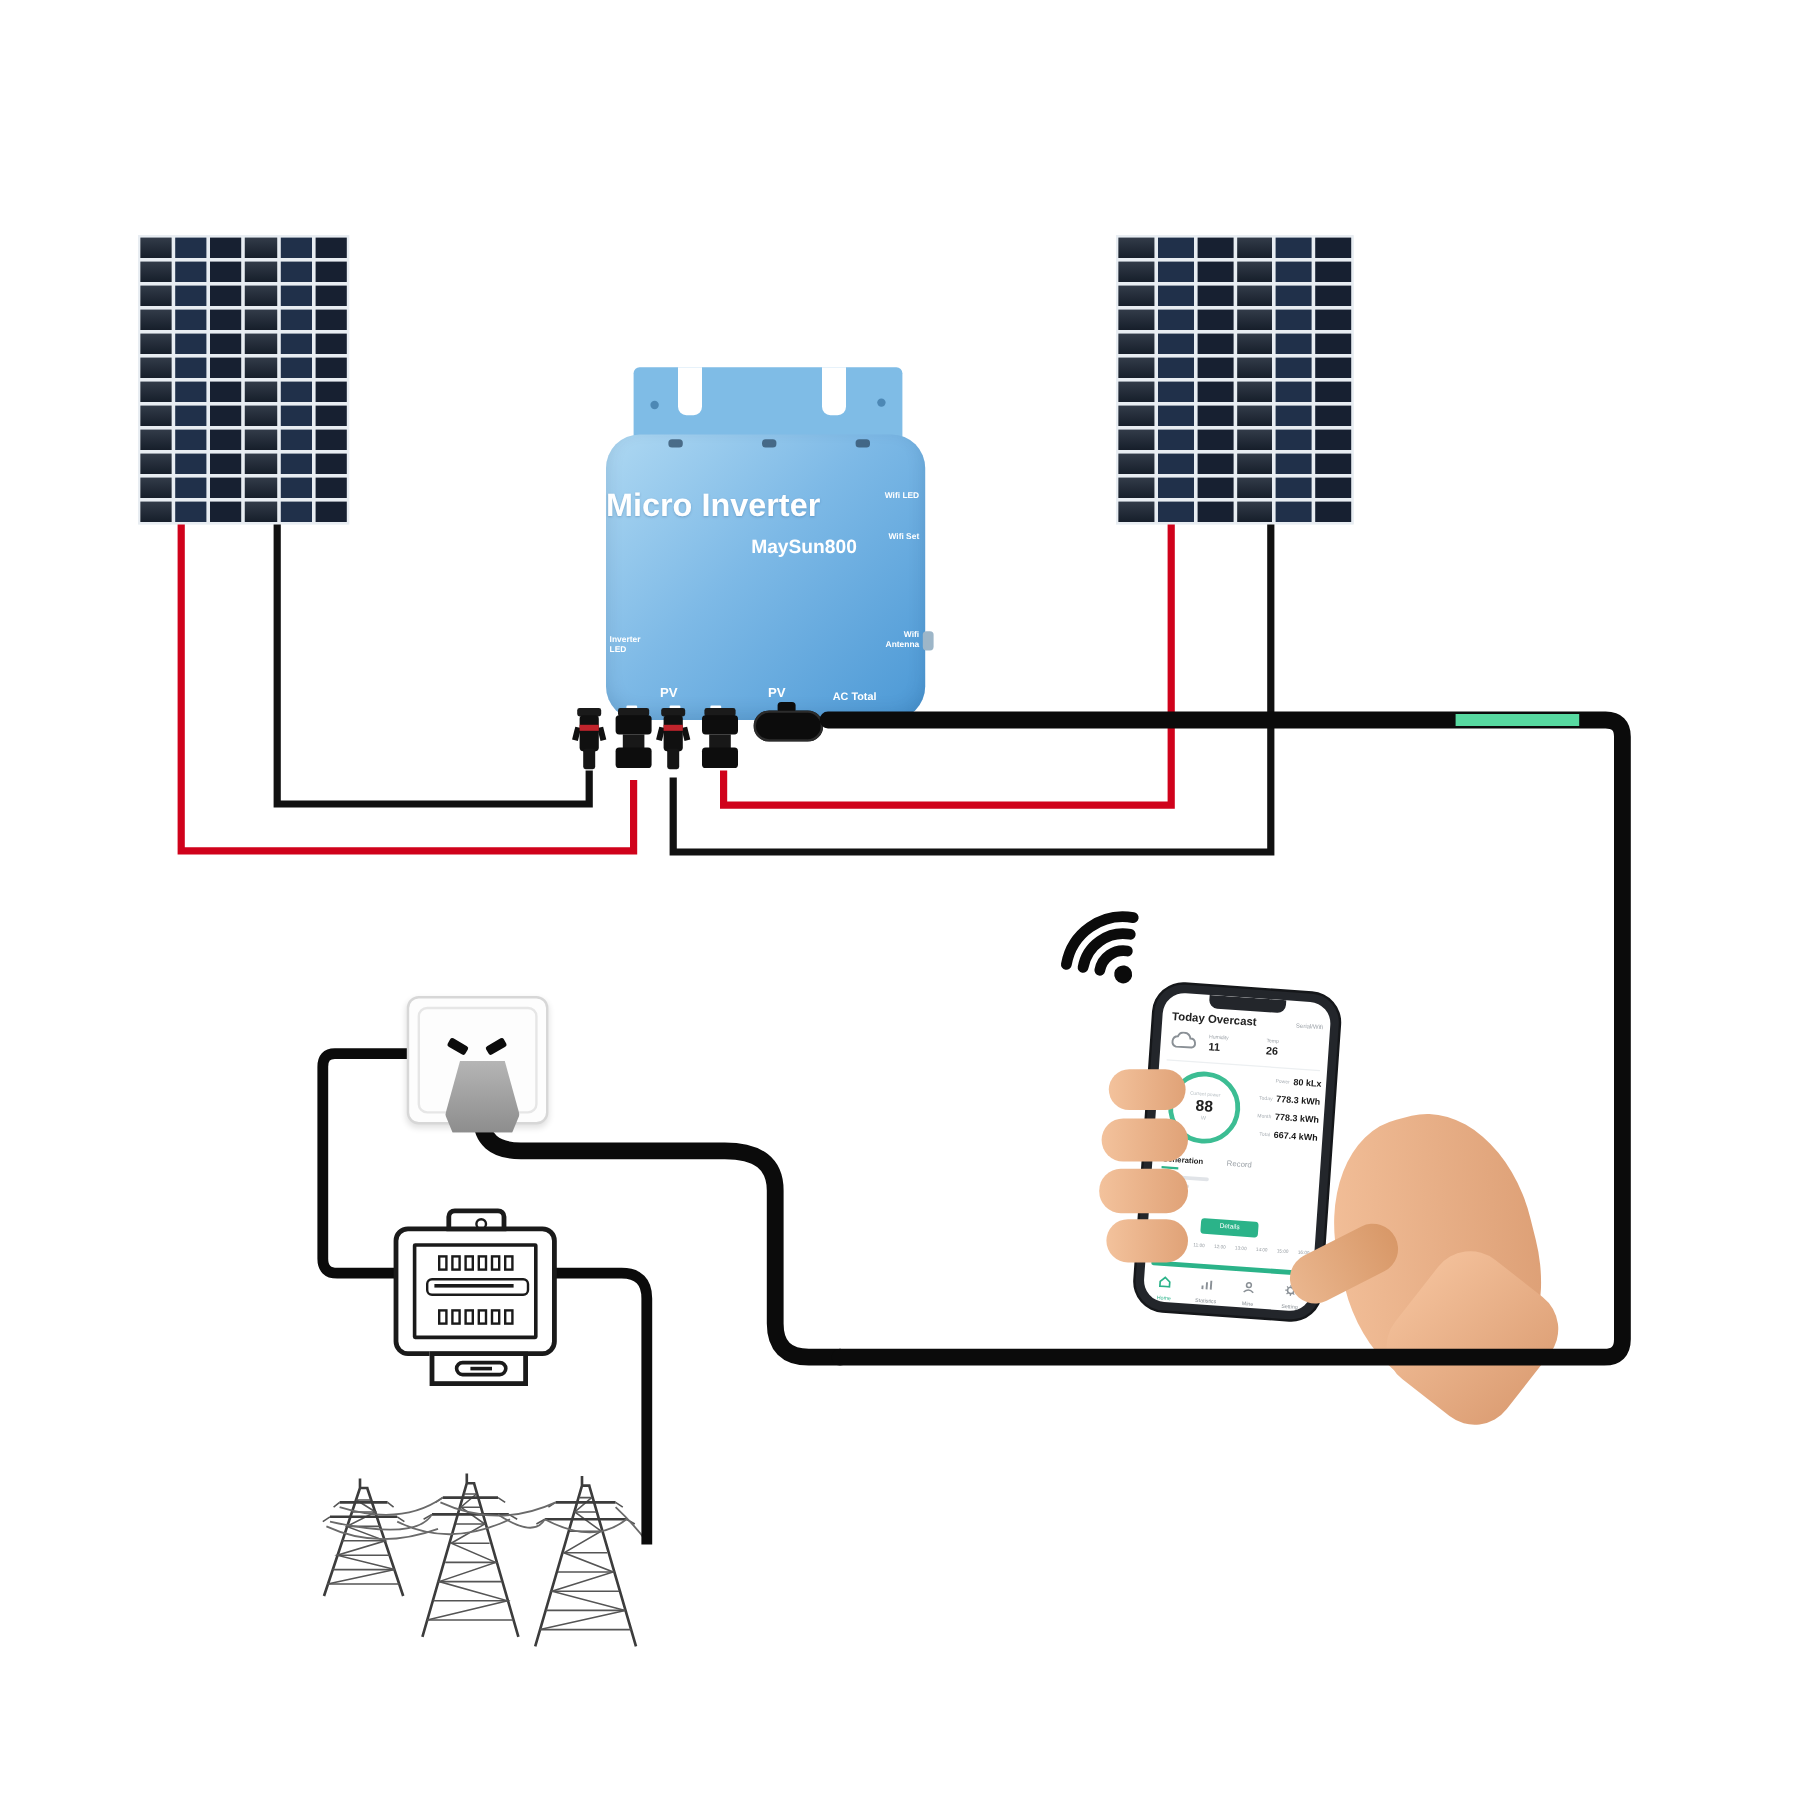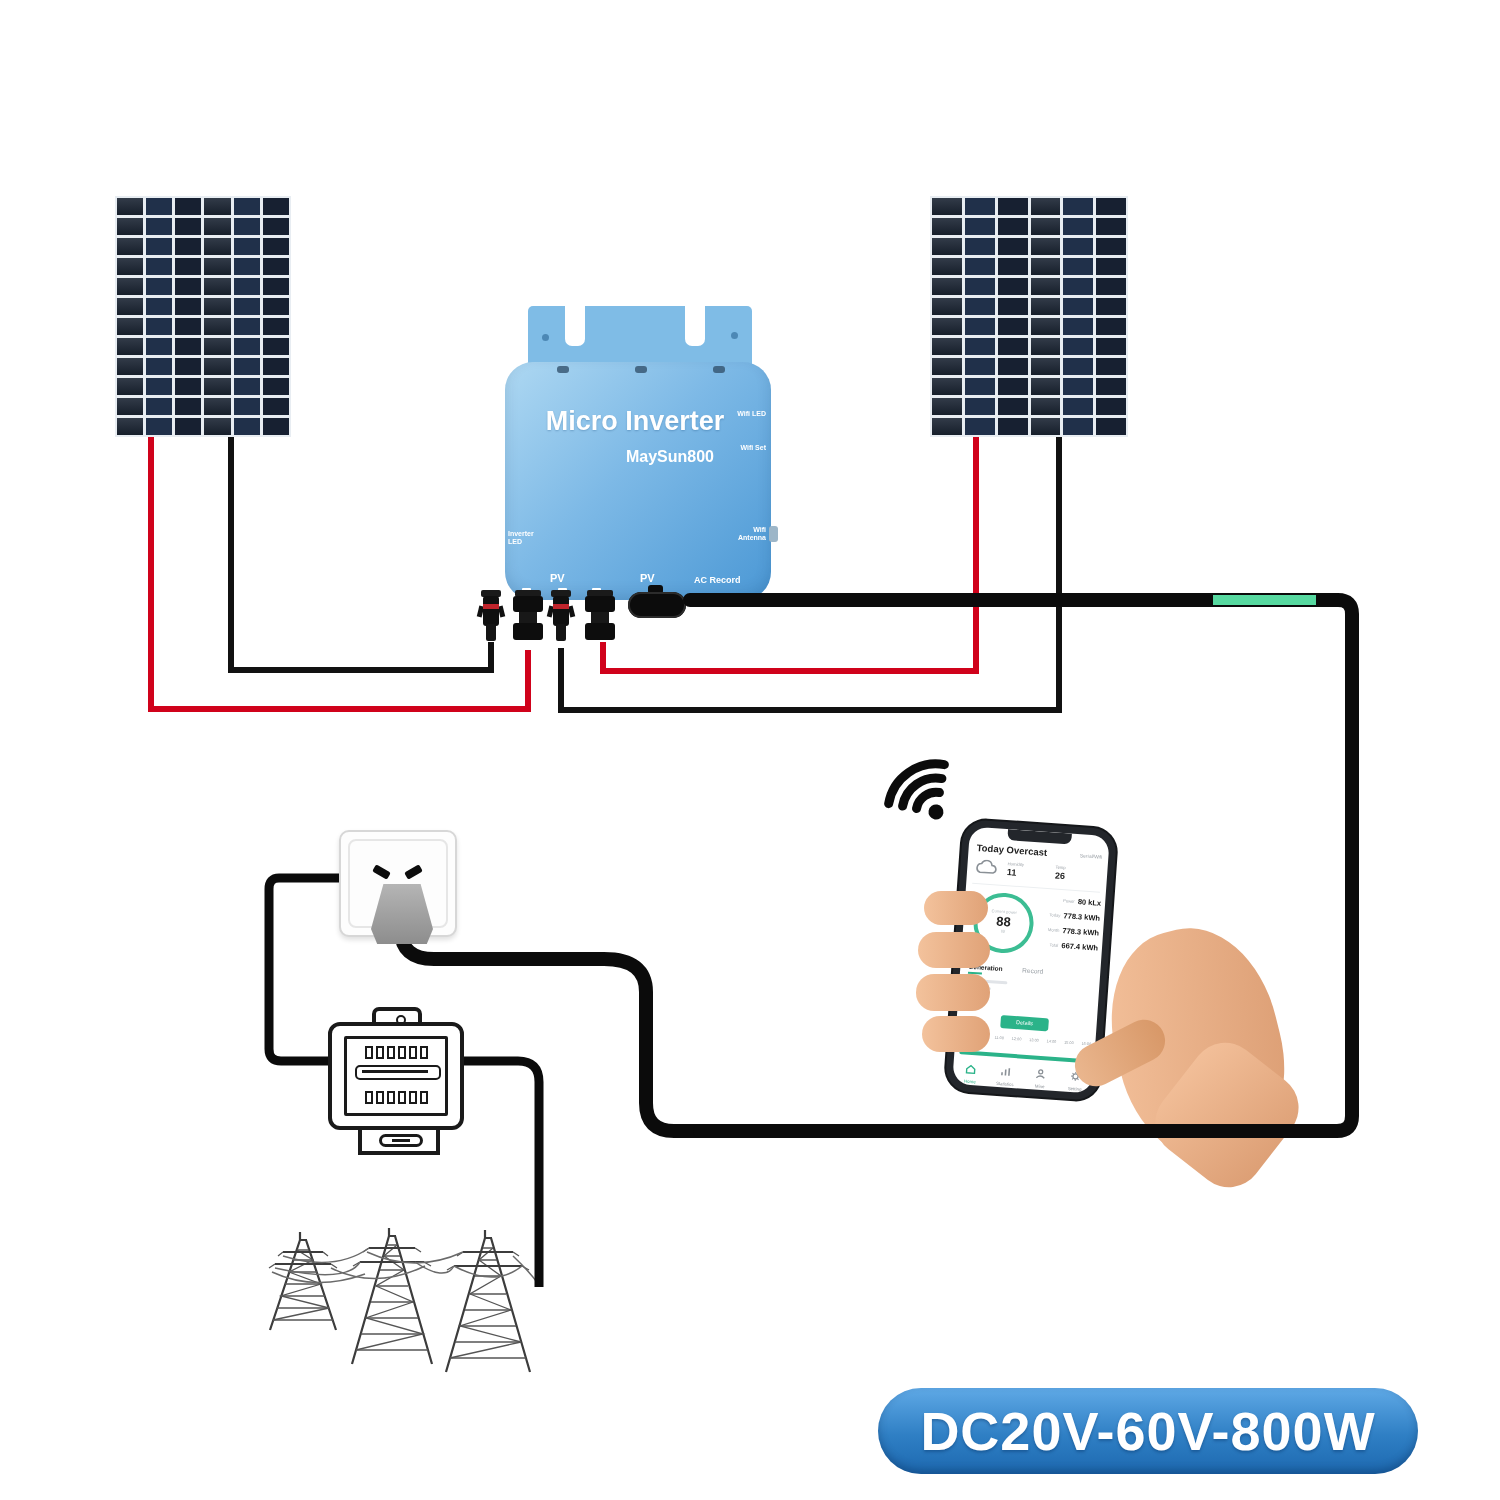--- a/index.html
+++ b/index.html
@@ -27,21 +27,21 @@
   .w-green{stroke:#57d9a0;stroke-width:10;fill:none;}
 
   
   #mount{left:528px;top:306px;width:224px;height:64px;background:#7fbce6;border-radius:5px;}
   .notch{position:absolute;top:0;width:20px;height:40px;background:#fff;border-radius:0 0 7px 7px;}
   .hole{position:absolute;width:7px;height:7px;border-radius:50%;background:#4d88b5;}
   #inv-body{left:505px;top:362px;width:266px;height:238px;border-radius:28px;
             background:linear-gradient(135deg,#aed8f2 0%,#7db9e6 45%,#4b98d5 100%);
             box-shadow:inset 0 -6px 14px rgba(0,40,80,.15);}
   .screwmark{position:absolute;top:4px;width:12px;height:7px;background:#33536e;border-radius:3px;opacity:.8;}
-  #inv-title{left:505px;top:406px;width:260px;text-align:center;color:#fff;font-size:27px;font-weight:bold;
+  #inv-title{left:505px;top:406px;width:260px;color:#fff;font-size:27px;font-weight:bold;
              text-shadow:0 1px 2px rgba(0,50,100,.25);}
   #inv-model{left:505px;top:448px;width:266px;text-align:center;padding-left:64px;box-sizing:border-box;
              color:#fff;font-size:16px;font-weight:bold;}
   .inv-small{color:#fff;font-size:7px;font-weight:bold;line-height:1.15;}
   .inv-pv{color:#fff;font-size:11px;font-weight:bold;}
   .pol{position:absolute;width:9px;height:2.5px;background:#fff;border-radius:1px;}
   #antenna-stub{left:769px;top:526px;width:9px;height:16px;background:#9db6c8;border-radius:3px;}
 
   
   .mc4{width:30px;height:60px;}
@@ -336,21 +336,21 @@
     <div class="screwmark" style="left:208px"></div>
   </div>
   <div id="inv-title" class="abs">Micro Inverter</div>
   <div id="inv-model" class="abs">MaySun800</div>
   <div class="inv-small abs" style="left:732px;top:410px;width:34px;text-align:right">Wifi LED</div>
   <div class="inv-small abs" style="left:732px;top:444px;width:34px;text-align:right">Wifi Set</div>
   <div class="inv-small abs" style="left:726px;top:526px;width:40px;text-align:right">Wifi Antenna</div>
   <div class="inv-small abs" style="left:508px;top:530px;width:32px">Inverter LED</div>
   <div class="inv-pv abs" style="left:550px;top:572px">PV</div>
   <div class="inv-pv abs" style="left:640px;top:572px">PV</div>
-  <div class="inv-pv abs" style="left:694px;top:575px;font-size:9px">AC Record</div>
+  <div class="inv-pv abs" style="left:694px;top:575px;font-size:9px">AC Total</div>
   <div class="pol abs" style="left:488px;top:588px"></div>
   <div class="pol abs" style="left:522px;top:588px"></div>
   <div class="pol abs" style="left:558px;top:588px"></div>
   <div class="pol abs" style="left:592px;top:588px"></div>
   <div id="antenna-stub" class="abs"></div>
 
   <div class="mc4 abs" style="left:476px;top:590px;z-index:4">
     <div class="m-cap"></div>
       <div class="m-tabl"></div>
       <div class="m-tabr"></div>
@@ -527,15 +527,14 @@
   <div class="finger skin abs" style="left:918px;top:932px;width:72px;height:36px"></div>
   <div class="finger skin abs" style="left:916px;top:974px;width:74px;height:37px"></div>
   <div class="finger skin abs" style="left:922px;top:1016px;width:68px;height:36px"></div>
   <div id="thumb" class="abs"></div>
 
   <svg class="wires abs" width="1500" height="1500" style="z-index:8">
     <path class="w-thick" d="M690 600 H1338 Q1352 600 1352 614 V1116 Q1352 1131 1337 1131 H700"></path>
     <path class="w-green" d="M1213 600 H1316"></path>
   </svg>
 
-  <div id="badge" class="abs">DC20V-60V-800W</div>
 
 </div>
 
 </body></html>

